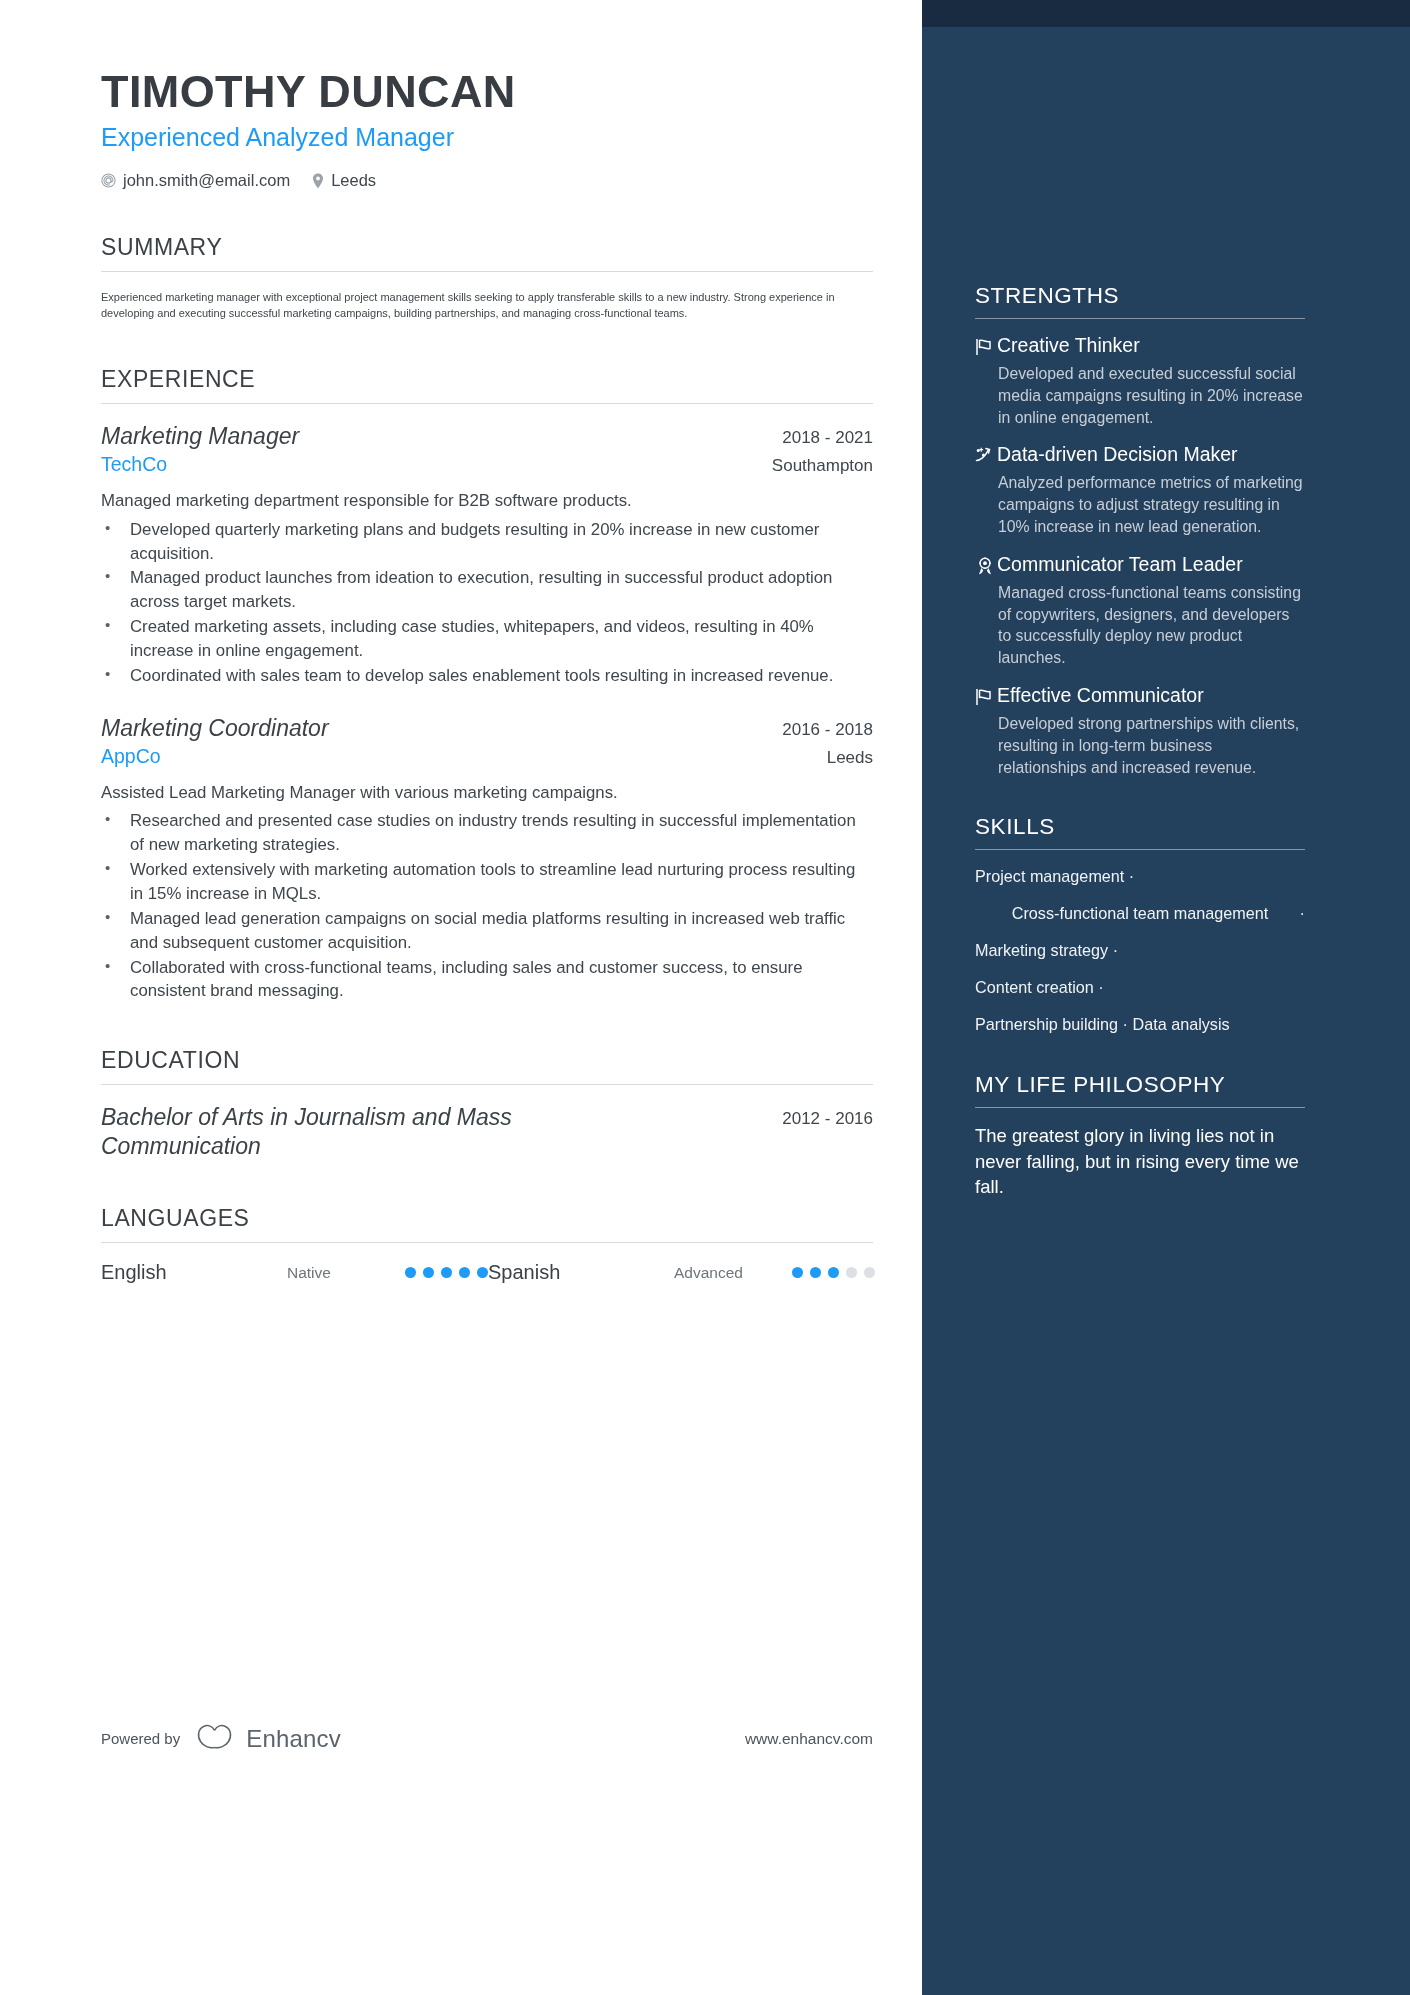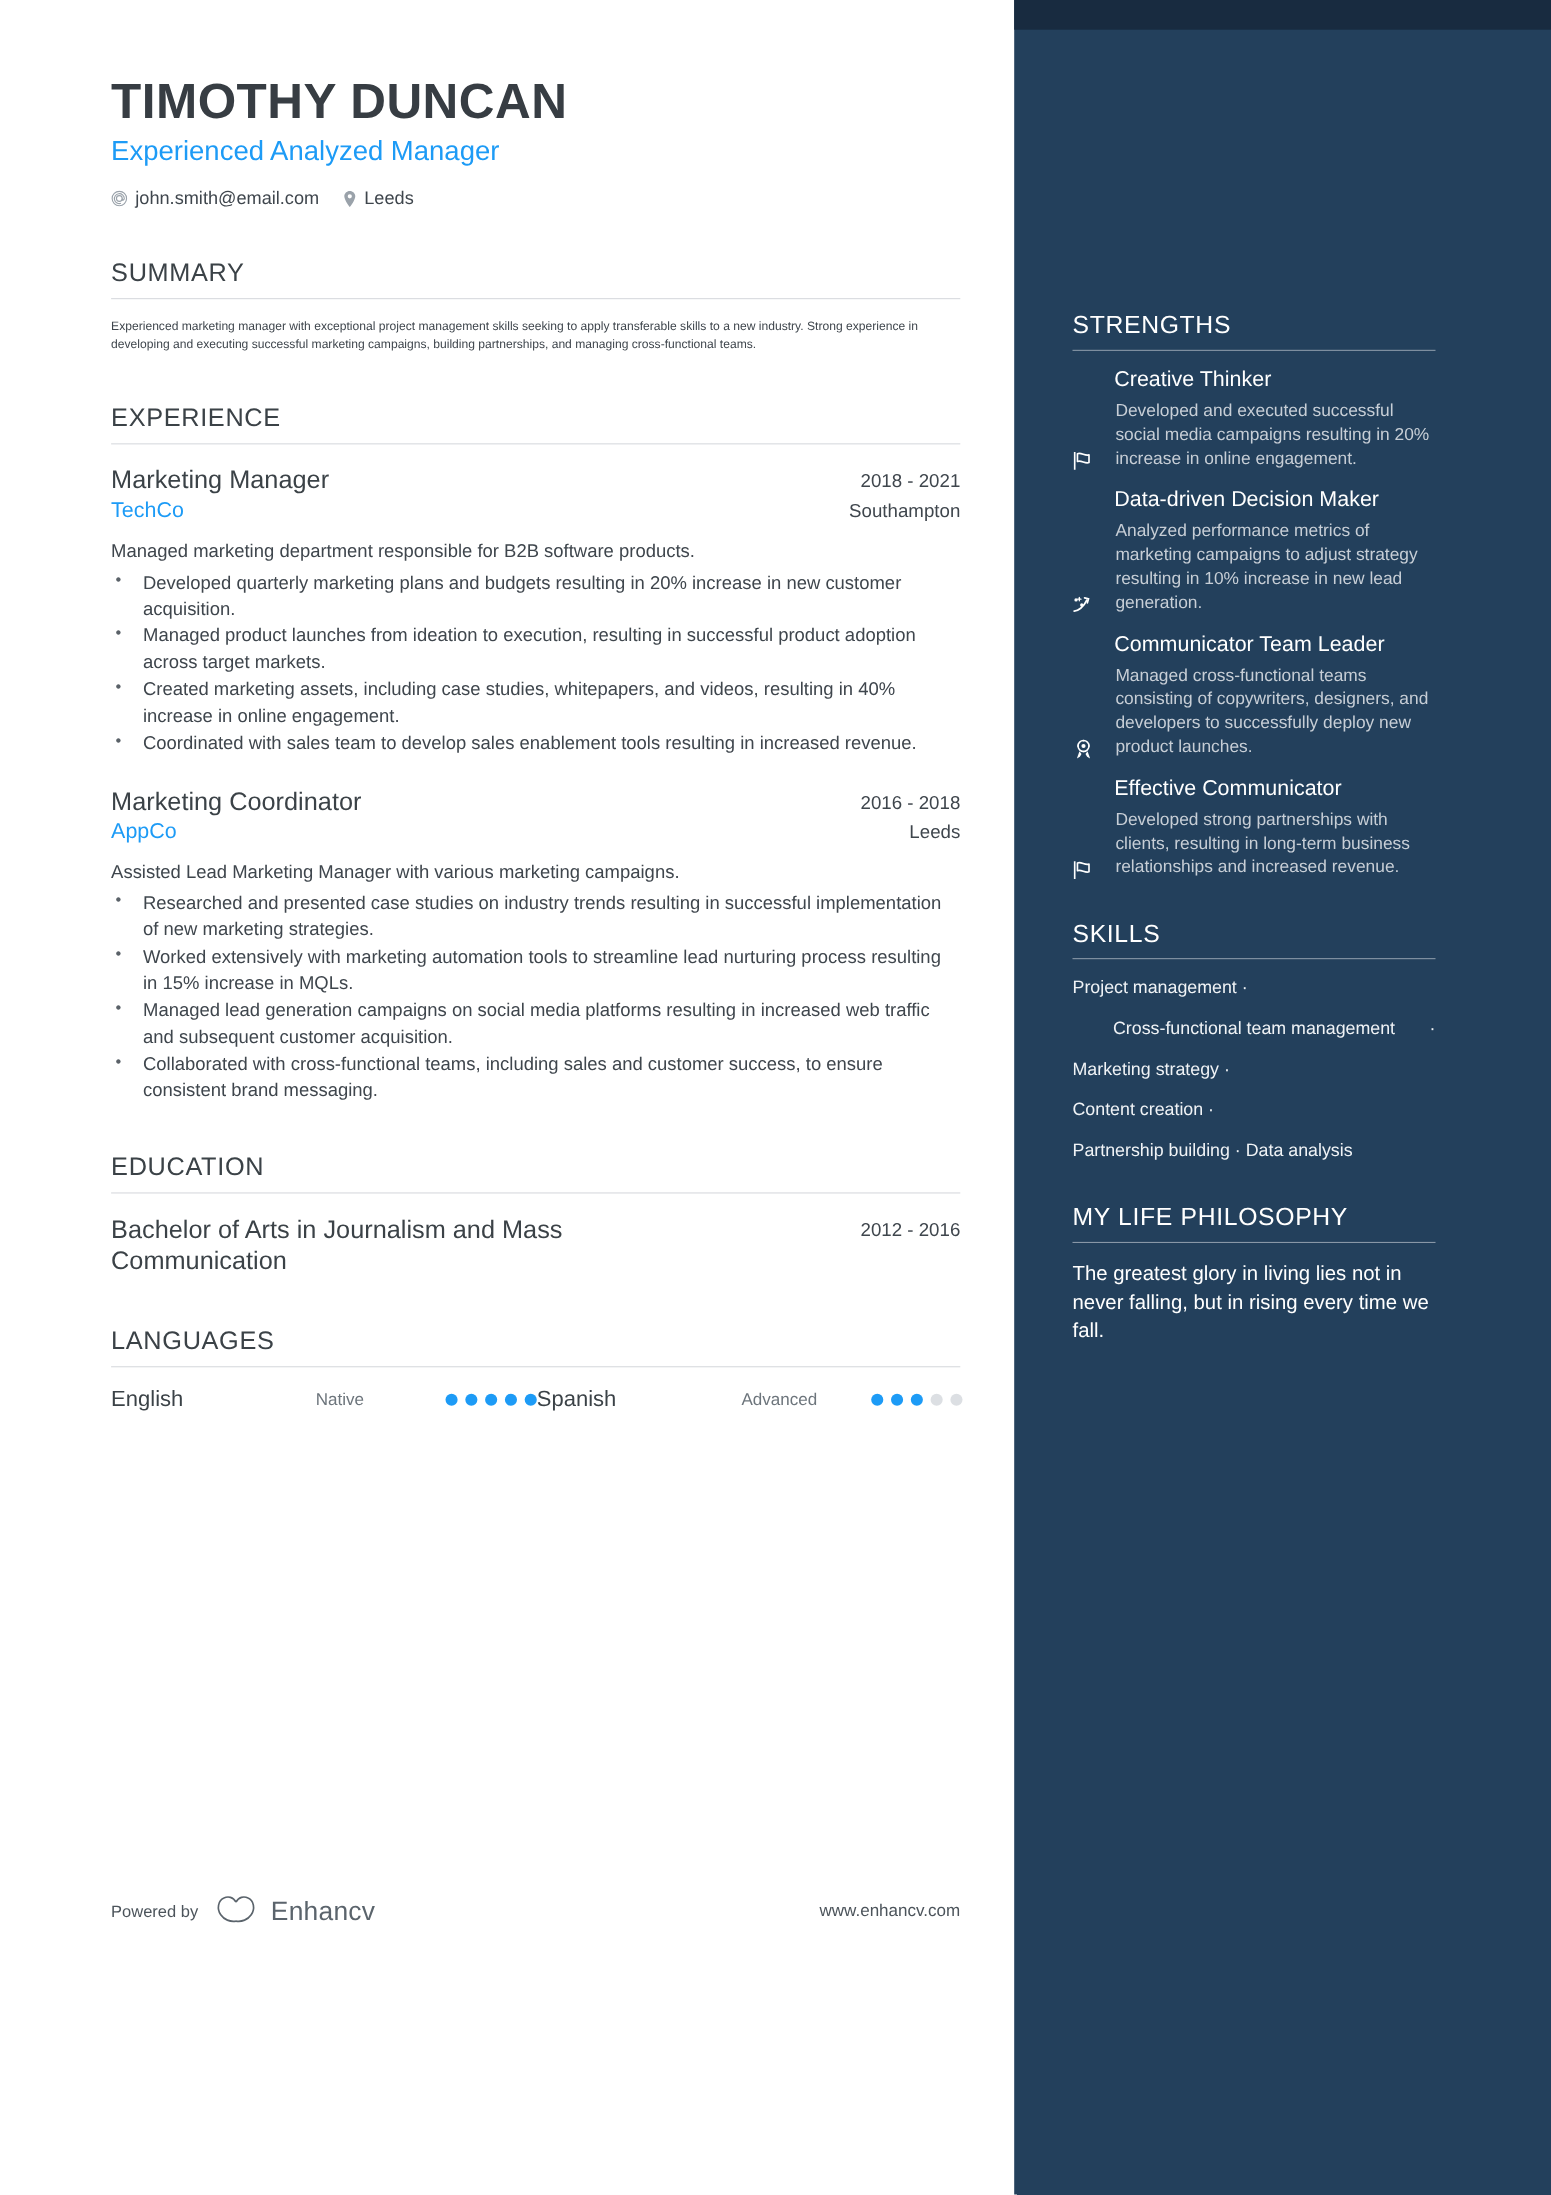--- a/index.html
+++ b/index.html
@@ -108,20 +108,21 @@
     display: flex;
     justify-content: space-between;
     align-items: flex-start;
   }
   .entry-role {
     font-size: 23px;
     color: #3b4247;
     line-height: 1.26;
     max-width: 560px;
     font-weight: normal;
+    font-style: italic;
   }
   .entry-date {
     font-size: 17px;
     color: #3f464d;
     white-space: nowrap;
     padding-top: 6px;
   }
   .entry-sub {
     display: flex;
     justify-content: space-between;
@@ -242,23 +243,23 @@
   }
   .side-rule {
     height: 1px;
     background: #8897a7;
     width: 330px;
     margin-bottom: 15px;
   }
 
   .strength {
     display: flex;
-    gap: 16px;
+    gap: 0;
     margin-bottom: 15px;
-    align-items: flex-end;
+    align-items: flex-start;
   }
   .strength-icon {
     width: 22px;
     flex: 0 0 22px;
     padding-top: 4px;
   }
   .strength-icon svg { display:block; }
   .strength-body { flex: 1; }
   .strength-name {
     font-size: 19.5px;

